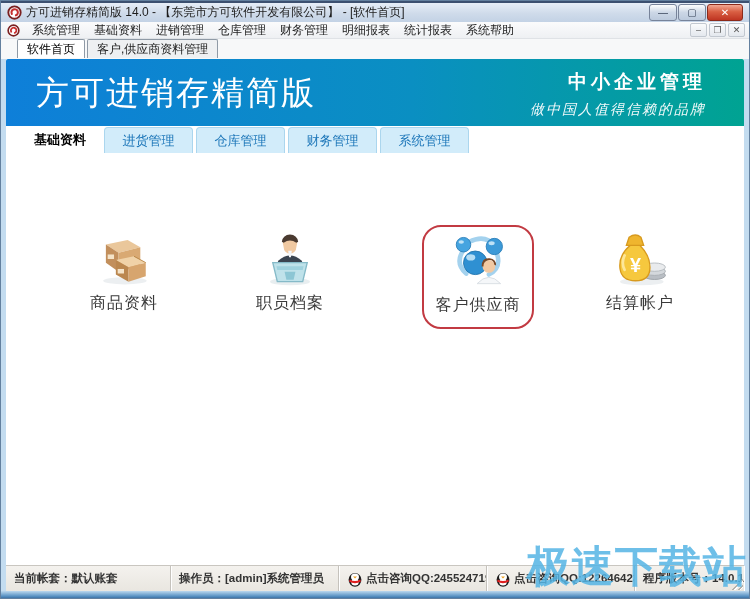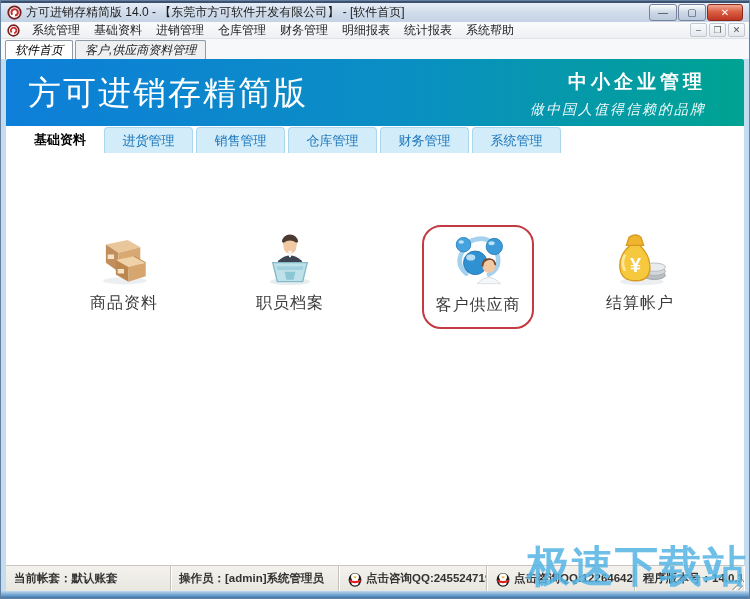--- a/index.html
+++ b/index.html
@@ -18,30 +18,30 @@
   .win-btn.close{width:36px;background:linear-gradient(180deg,#f2a893,#d95f43 45%,#bf3522);border-color:#8c2a1a;color:#fff;font-weight:bold;}
 
   
   .menubar{height:17px;flex:0 0 17px;background:linear-gradient(180deg,#fbfbfc,#eef0f3);border-bottom:1px solid #dfe2e6;display:flex;align-items:center;padding:0 4px;font-size:12px;color:#222;}
   .menu-logo{width:13px;height:13px;margin:0 5px 0 2px;}
   .menu-item{padding:0 7px;white-space:nowrap;cursor:default;}
   .mdi-btns{margin-left:auto;display:flex;gap:2px;}
   .mdi-btn{width:17px;height:14px;border:1px solid #c2c8d0;border-radius:2px;background:linear-gradient(180deg,#fafbfc,#e4e8ee);font-size:9px;line-height:12px;text-align:center;color:#555;}
 
   
-  .mdi-tabs{height:20px;flex:0 0 20px;background:#f7f8f9;display:flex;align-items:flex-end;padding-left:4px;font-style:italic;}
+  .mdi-tabs{height:20px;flex:0 0 20px;background:#f7f8f9;display:flex;align-items:flex-start;padding-left:16px;}
   .mdi-tab{height:19px;line-height:18px;padding:0 9px;font-size:12px;border:1px solid #8f9aa6;border-bottom:none;border-radius:2px 2px 0 0;margin-right:2px;white-space:nowrap;}
   .mdi-tab.active{background:#fff;color:#000;}
   .mdi-tab.inactive{background:#eef0f2;color:#222;}
 
   
   .frame{flex:1 1 auto;border-left:5px solid #c3dcf0;border-right:5px solid #c3dcf0;background:#fff;display:flex;flex-direction:column;min-height:0;}
 
   .banner{height:67px;flex:0 0 67px;background:linear-gradient(90deg,#0e7fd9 0%,#0a8fc2 55%,#00a392 100%);position:relative;border-radius:2px 2px 0 0;}
-  .banner-title{position:absolute;left:22px;top:12px;color:#fff;font-size:33px;letter-spacing:2px;white-space:nowrap;}
+  .banner-title{position:absolute;left:30px;top:12px;color:#fff;font-size:33px;letter-spacing:2px;white-space:nowrap;}
   .banner-right{position:absolute;right:38px;top:10px;text-align:right;color:#fff;}
   .banner-slogan{font-size:19px;font-weight:bold;letter-spacing:4px;}
   .banner-slogan-sub{font-size:14px;font-style:italic;font-family:"Liberation Serif","DejaVu Serif",serif;letter-spacing:2px;margin-top:6px;opacity:.95;}
 
   .nav-tabs{height:27px;flex:0 0 27px;background:#fff;display:flex;align-items:flex-end;padding-left:13px;gap:3px;}
   .nav-tab{width:89px;height:26px;line-height:25px;text-align:center;font-size:13px;white-space:nowrap;border-radius:4px 4px 0 0;cursor:default;}
   .nav-tab.inactive{background:#d2ecfa;color:#1b75b8;border:1px solid #abd6ee;border-bottom:none;}
   .nav-tab.active{background:#fff;color:#000;font-weight:bold;width:82px;}
 
   .content{flex:1 1 auto;position:relative;background:#fff;min-height:0;}
@@ -113,21 +113,20 @@
       <div class="banner-title">方可进销存精简版</div>
       <div class="banner-right">
         <div class="banner-slogan">中小企业管理</div>
         <div class="banner-slogan-sub">做中国人值得信赖的品牌</div>
       </div>
     </div>
 
     <div class="nav-tabs">
       <div class="nav-tab active">基础资料</div>
       <div class="nav-tab inactive">进货管理</div>
-      <div class="nav-tab inactive">销售管理</div>
       <div class="nav-tab inactive">仓库管理</div>
       <div class="nav-tab inactive">财务管理</div>
       <div class="nav-tab inactive">系统管理</div>
     </div>
 
     <div class="content">
 
       <div class="shortcut s0">
         <svg class="ico" viewBox="0 0 64 64">
           <ellipse cx="33" cy="56" rx="24" ry="4" fill="#eceff1"></ellipse>

